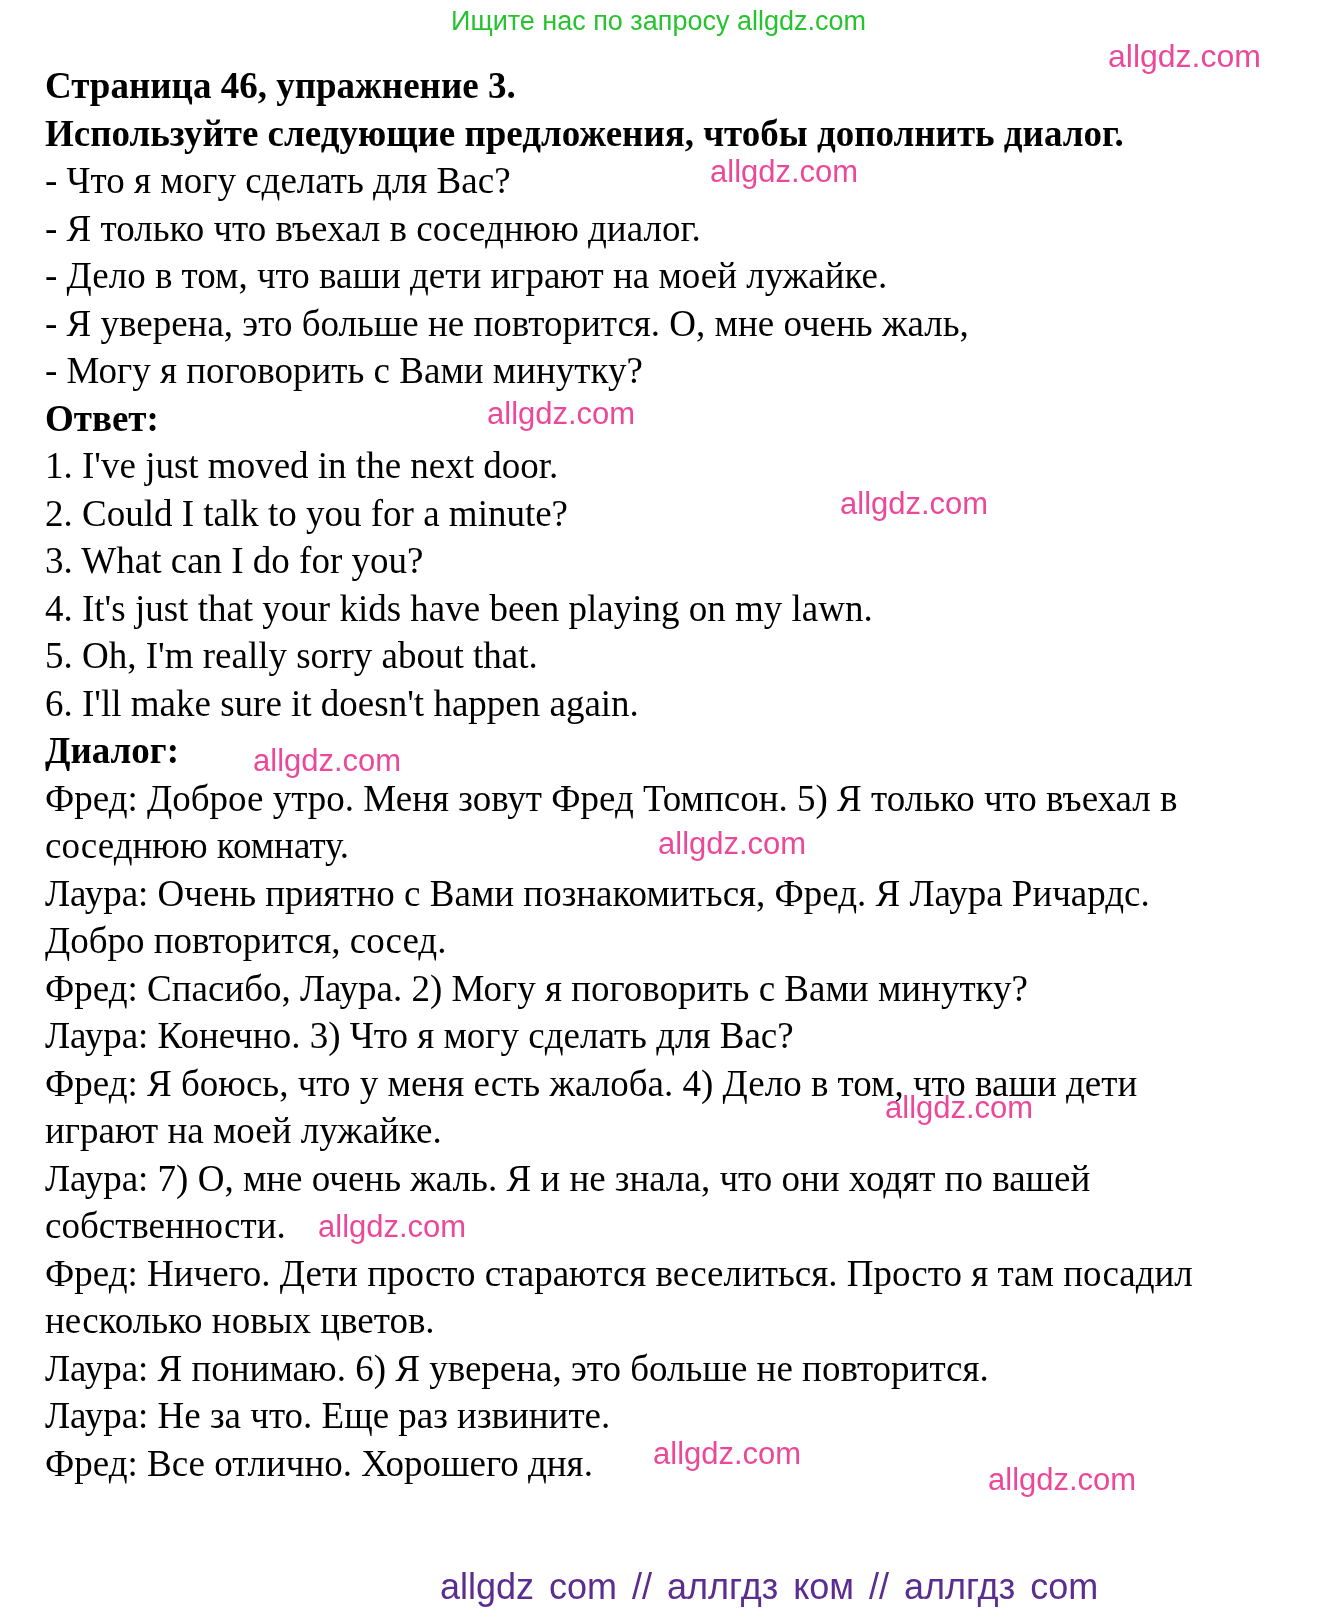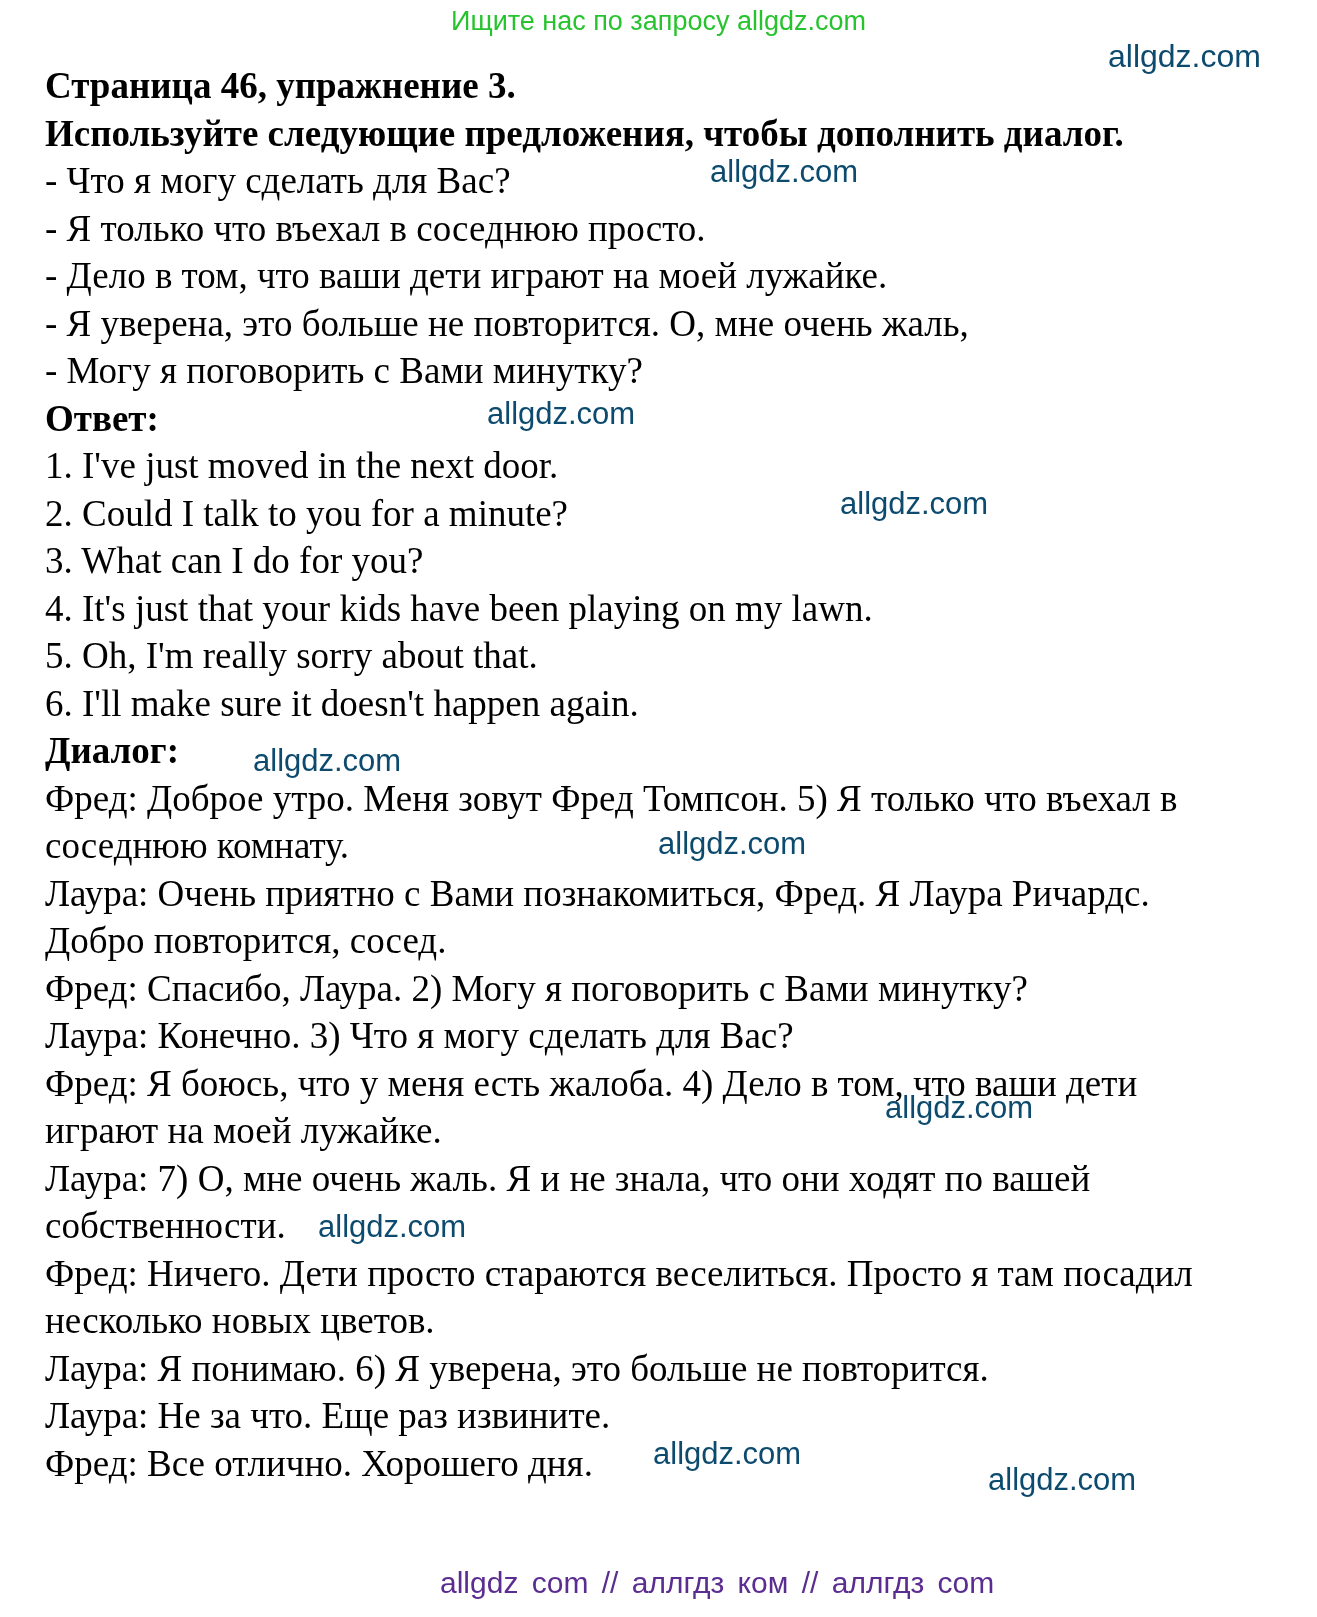--- a/index.html
+++ b/index.html
@@ -14,21 +14,21 @@
     position:absolute;top:6px;left:0;width:100%;
     text-align:center;
     font-family:"Liberation Sans",sans-serif;
     font-size:27px;
     color:#27c32f;
   }
   .wm{
     position:absolute;
     font-family:"Liberation Sans",sans-serif;
     font-size:31px;
-    color:#0c4a6e;
+    color:#ec4899;
     white-space:nowrap;
     line-height:1;
   }
   .wm-tr{left:1108px;top:40px;font-size:32px;}
   .wm-a{left:710px;top:156px;}
   .wm-b{left:487px;top:398px;}
   .wm-c{left:840px;top:488px;}
   .wm-d{left:253px;top:745px;}
   .wm-e{left:658px;top:828px;}
   .wm-f{left:885px;top:1092px;}
@@ -45,21 +45,21 @@
   .line{
     height:47.5px;
     line-height:47.5px;
     white-space:nowrap;
   }
   .b{font-weight:bold;}
   .footer{
     position:absolute;
     left:440px;top:1566px;
     font-family:"Liberation Sans",sans-serif;
-    font-size:30px;
+    font-size:36px;
     color:#5c2d91;
     word-spacing:5px;
     white-space:nowrap;
   }
 </style>
 </head>
 <body>
 
 <div id="page">
 
@@ -73,21 +73,21 @@
   <span class="wm wm-e">allgdz.com</span>
   <span class="wm wm-f">allgdz.com</span>
   <span class="wm wm-g">allgdz.com</span>
   <span class="wm wm-h">allgdz.com</span>
   <span class="wm wm-i">allgdz.com</span>
 
   <div id="textcol">
     <div class="line b">Страница 46, упражнение 3.</div>
     <div class="line b">Используйте следующие предложения, чтобы дополнить диалог.</div>
     <div class="line">- Что я могу сделать для Вас?</div>
-    <div class="line">- Я только что въехал в соседнюю просто.</div>
+    <div class="line">- Я только что въехал в соседнюю диалог.</div>
     <div class="line">- Дело в том, что ваши дети играют на моей лужайке.</div>
     <div class="line">- Я уверена, это больше не повторится. О, мне очень жаль,</div>
     <div class="line">- Могу я поговорить с Вами минутку?</div>
     <div class="line b">Ответ:</div>
     <div class="line">1. I've just moved in the next door.</div>
     <div class="line">2. Could I talk to you for a minute?</div>
     <div class="line">3. What can I do for you?</div>
     <div class="line">4. It's just that your kids have been playing on my lawn.</div>
     <div class="line">5. Oh, I'm really sorry about that.</div>
     <div class="line">6. I'll make sure it doesn't happen again.</div>

